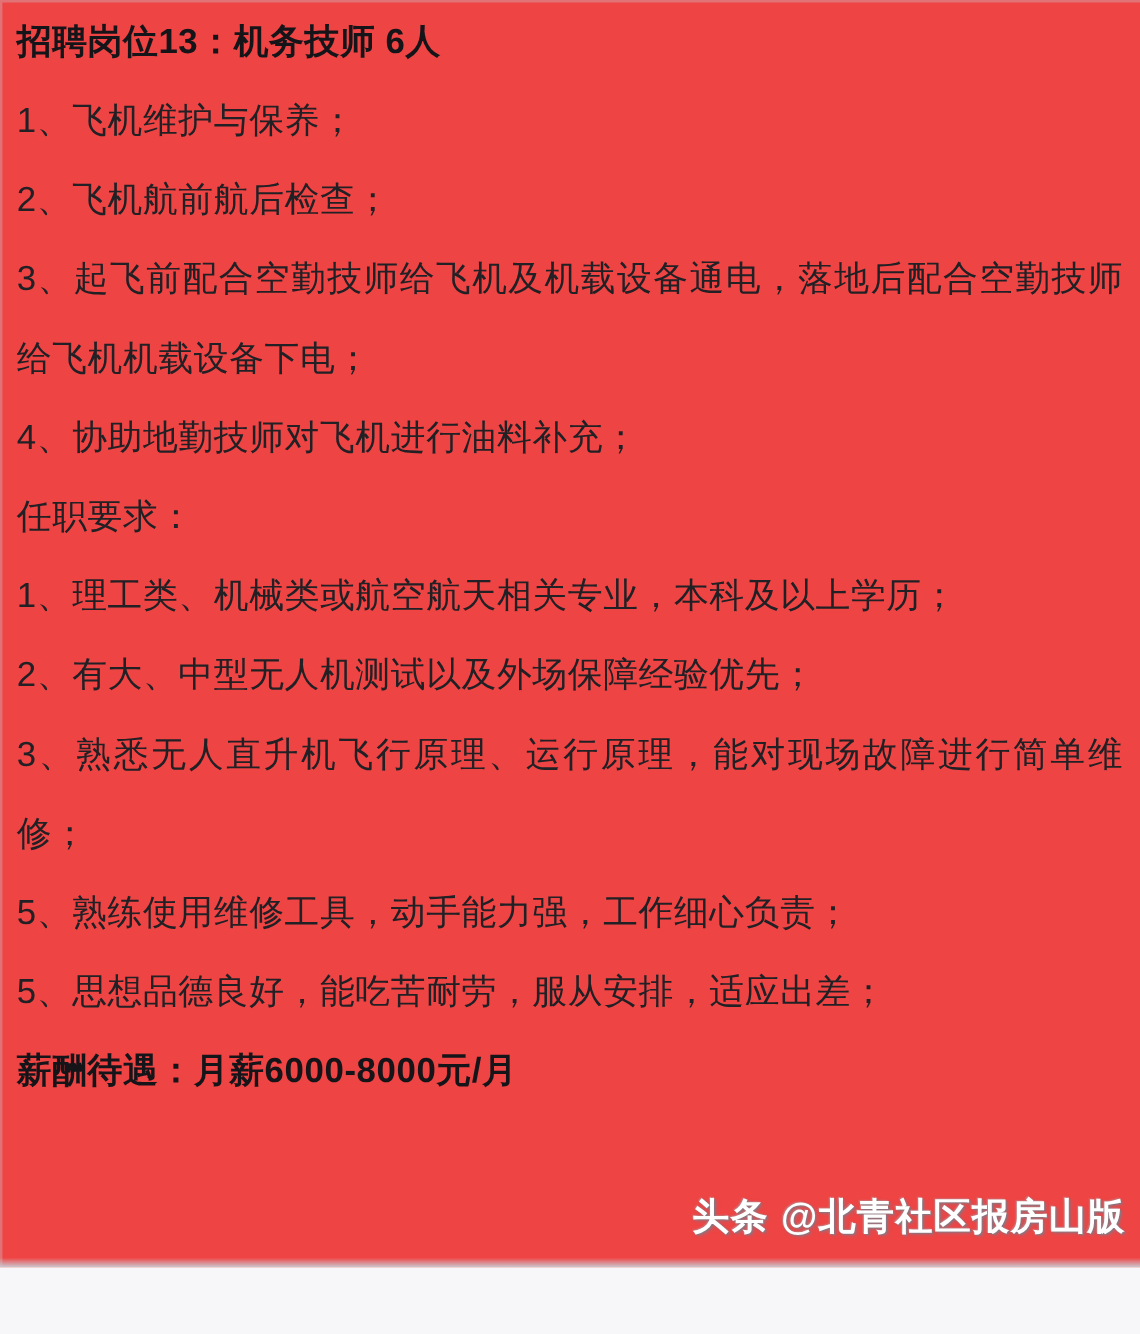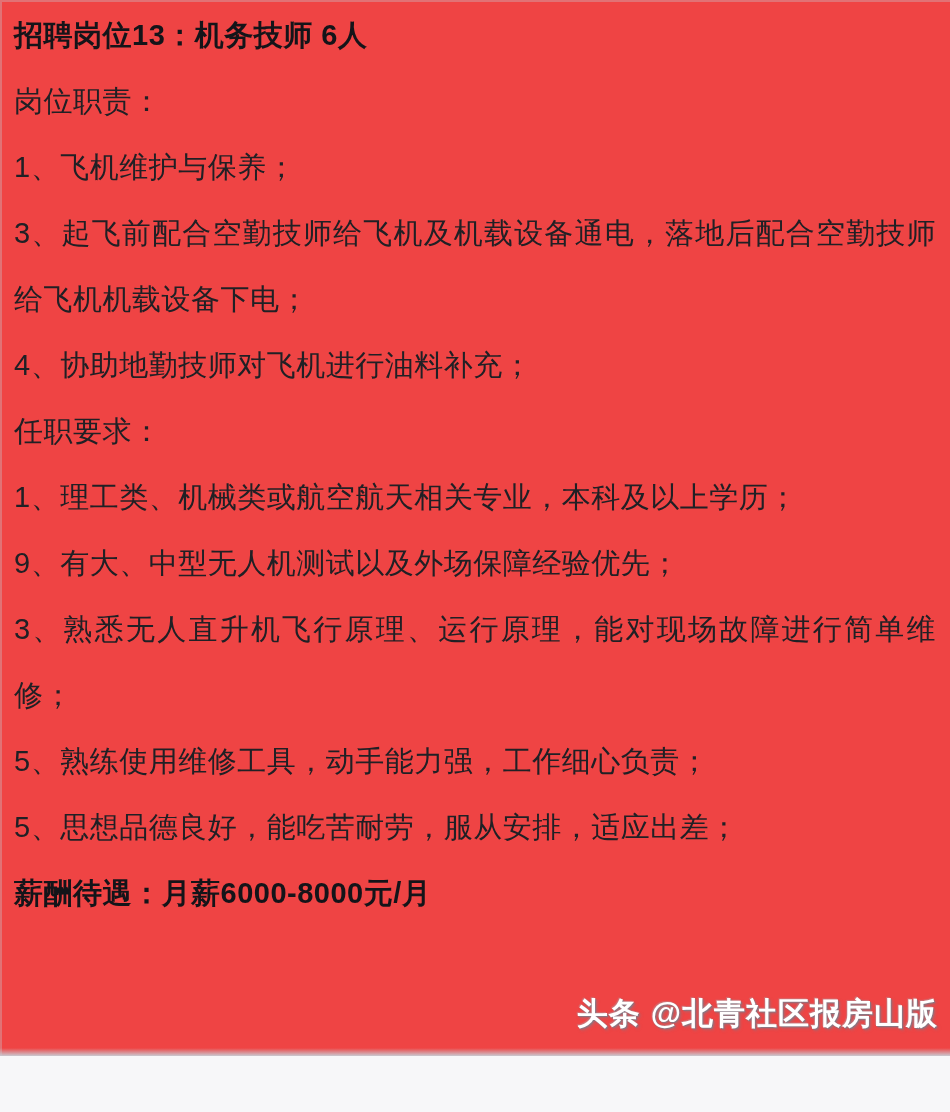--- a/index.html
+++ b/index.html
@@ -70,28 +70,28 @@
     background: linear-gradient(to bottom, rgba(246,246,248,0), #c9c9d1);
   }
 </style>
 </head>
 <body>
 
 <div class="page">
 
   <p class="line title">招聘岗位13：机务技师 6人</p>
 
-  <p class="line heading">岗位职责：</p>
   <p class="line">1、飞机维护与保养；</p>
+  <p class="line">2、飞机航前航后检查；</p>
   <p class="line">3、起飞前配合空勤技师给飞机及机载设备通电，落地后配合空勤技师给飞机机载设备下电；</p>
   <p class="line">4、协助地勤技师对飞机进行油料补充；</p>
 
   <p class="line heading">任职要求：</p>
   <p class="line">1、理工类、机械类或航空航天相关专业，本科及以上学历；</p>
-  <p class="line">9、有大、中型无人机测试以及外场保障经验优先；</p>
+  <p class="line">2、有大、中型无人机测试以及外场保障经验优先；</p>
   <p class="line">3、熟悉无人直升机飞行原理、运行原理，能对现场故障进行简单维修；</p>
   <p class="line">5、熟练使用维修工具，动手能力强，工作细心负责；</p>
   <p class="line">5、思想品德良好，能吃苦耐劳，服从安排，适应出差；</p>
 
   <p class="line salary">薪酬待遇：月薪6000-8000元/月</p>
 
   <div class="watermark">
     <span class="platform">头条</span><span>@北青社区报房山版</span>
   </div>
 

